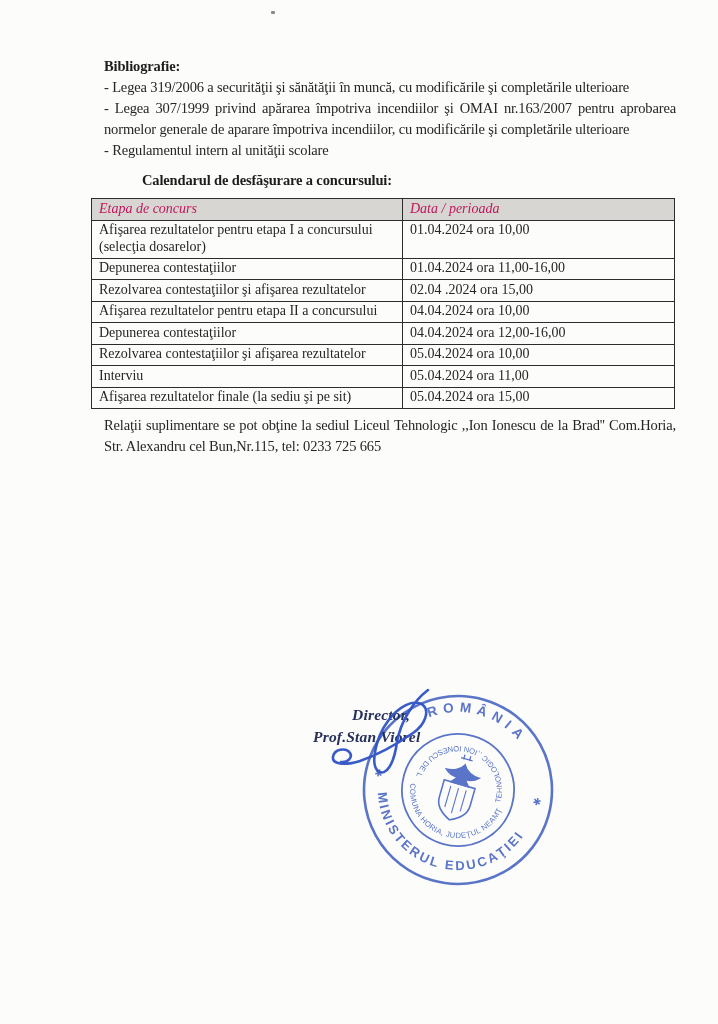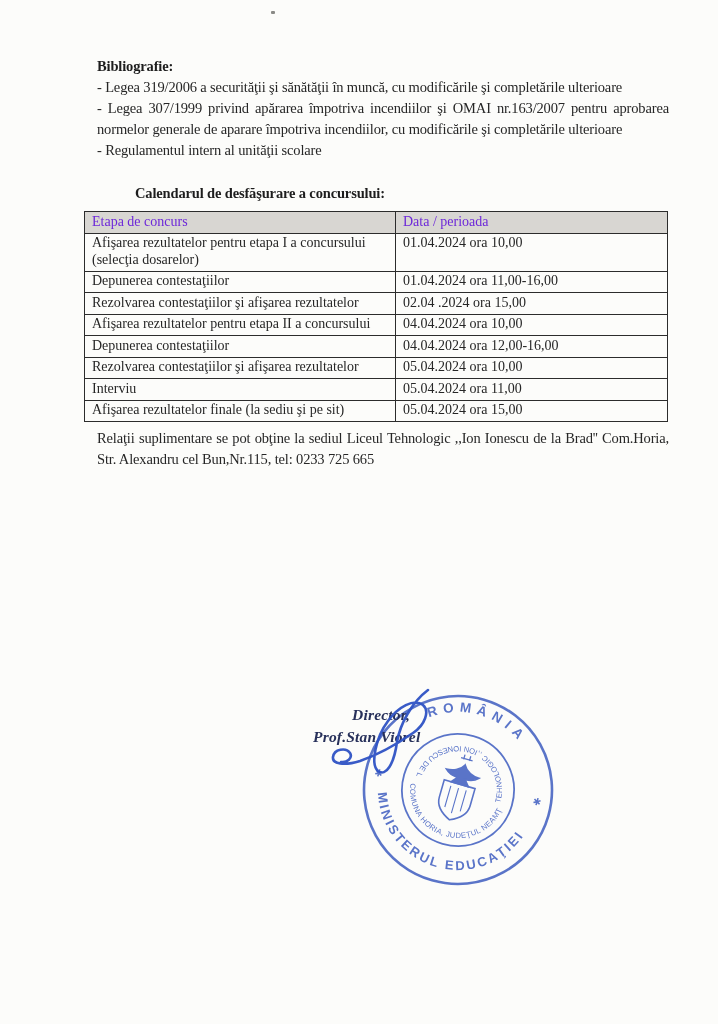--- a/index.html
+++ b/index.html
@@ -6,39 +6,39 @@
   html,body { background:#ffffff; }
   .page {
     position:relative;
     width:718px; height:1024px;
     background:#fcfcfa;
     font-family:"Liberation Serif", serif;
     color:#262626;
     overflow:hidden;
   }
   .speck{ position:absolute; left:271px; top:11px; width:4px; height:3px; background:#8a8a86; border-radius:1px; }
-  .content{ position:absolute; left:97px; top:56px; width:572px; }
+  .content{ position:absolute; left:104px; top:56px; width:572px; }
   .content p{ font-size:14.5px; line-height:21px; text-align:justify; letter-spacing:-0.15px; }
   .b{ font-weight:bold; color:#1d1d1d; }
-  .cal-heading{ margin-top:22px; text-indent:38px; text-align:left !important; }
+  .cal-heading{ margin-top:9px; text-indent:38px; text-align:left !important; }
   table.cal{
     border-collapse:collapse;
     margin:7px 0 0 -13px;
     width:584px;
     font-size:14px;
     table-layout:fixed;
   }
   table.cal th, table.cal td{
     border:1.6px solid #2c2c2c;
     padding:1.5px 7px 2.5px;
     line-height:16.5px;
     vertical-align:top;
     text-align:left;
   }
-  table.cal th{ background:#d8d6d2; font-weight:normal; color:#6d28d9; }
+  table.cal th{ background:#d8d6d2; font-weight:normal; color:#be185d;font-style:italic; }
   .col-stage{ width:311px; }
   td.stage{ white-space:pre-line; text-align:justify; }
   .contact{ margin-top:6px; }
   .sig-block{
     position:absolute; left:313px; top:704px;
     font-size:15.5px; font-style:italic; font-weight:bold;
     color:#27305a; line-height:22px; letter-spacing:0.2px;
   }
   .sig-role{ margin-left:39px; }
   .stamp-svg{ position:absolute; left:352px; top:684px; }

